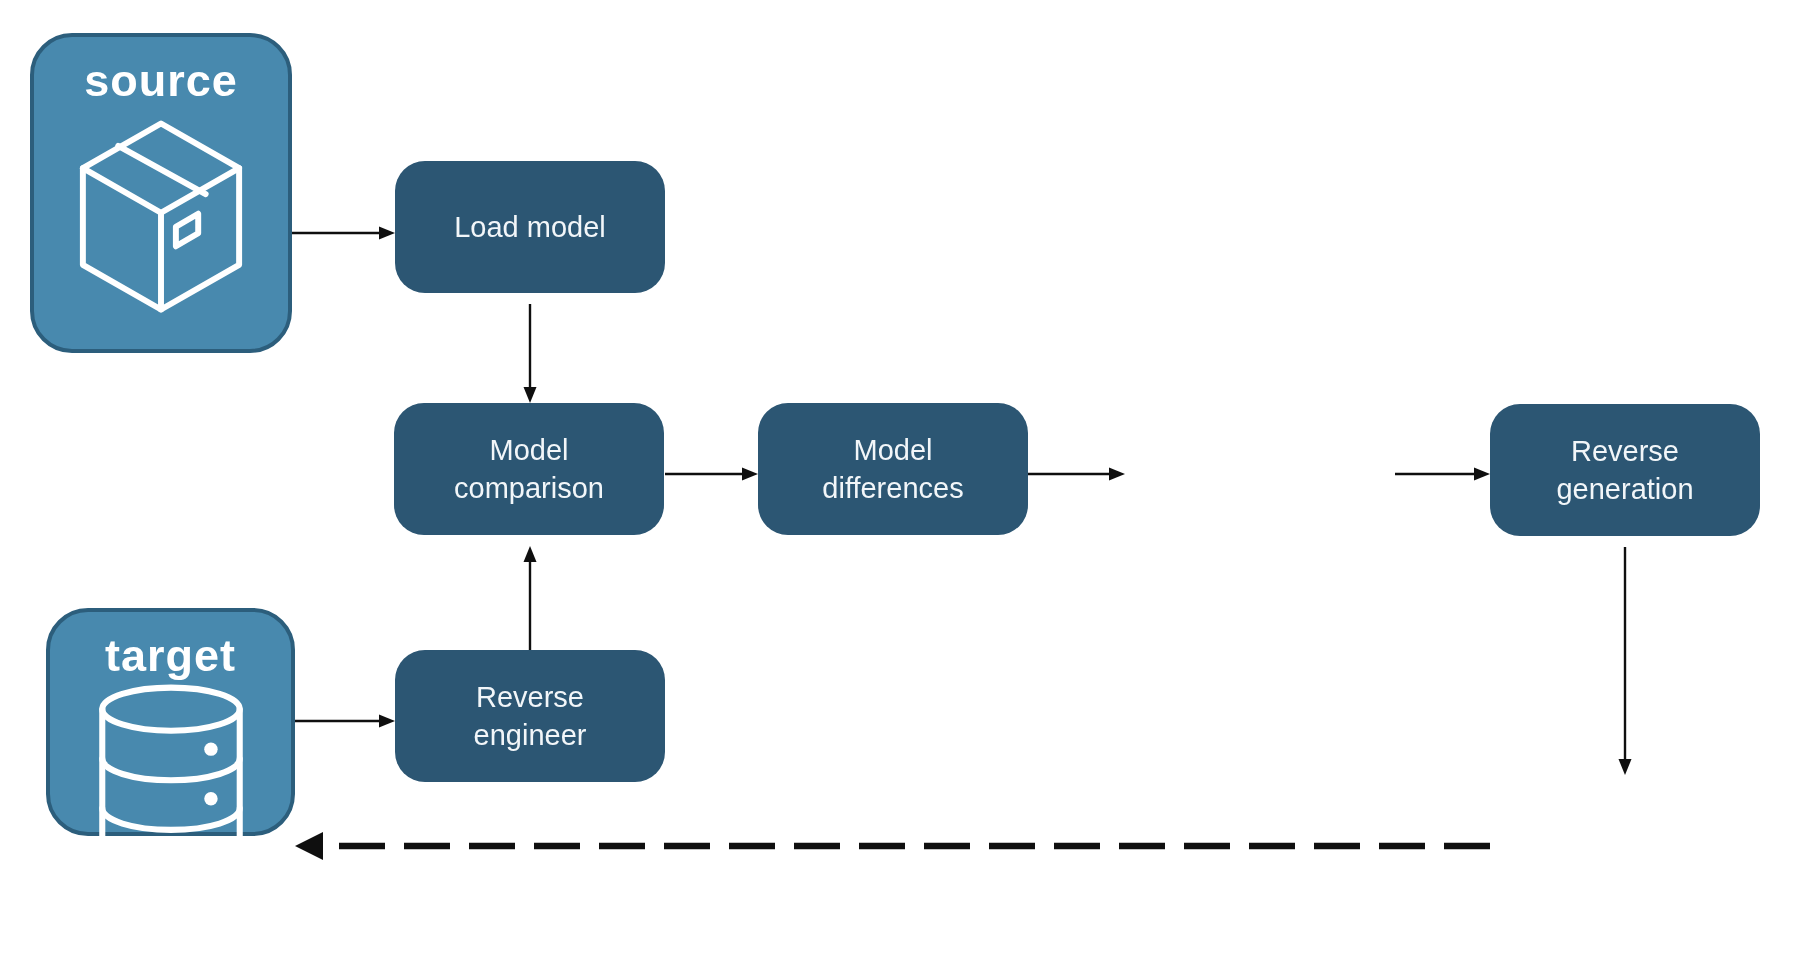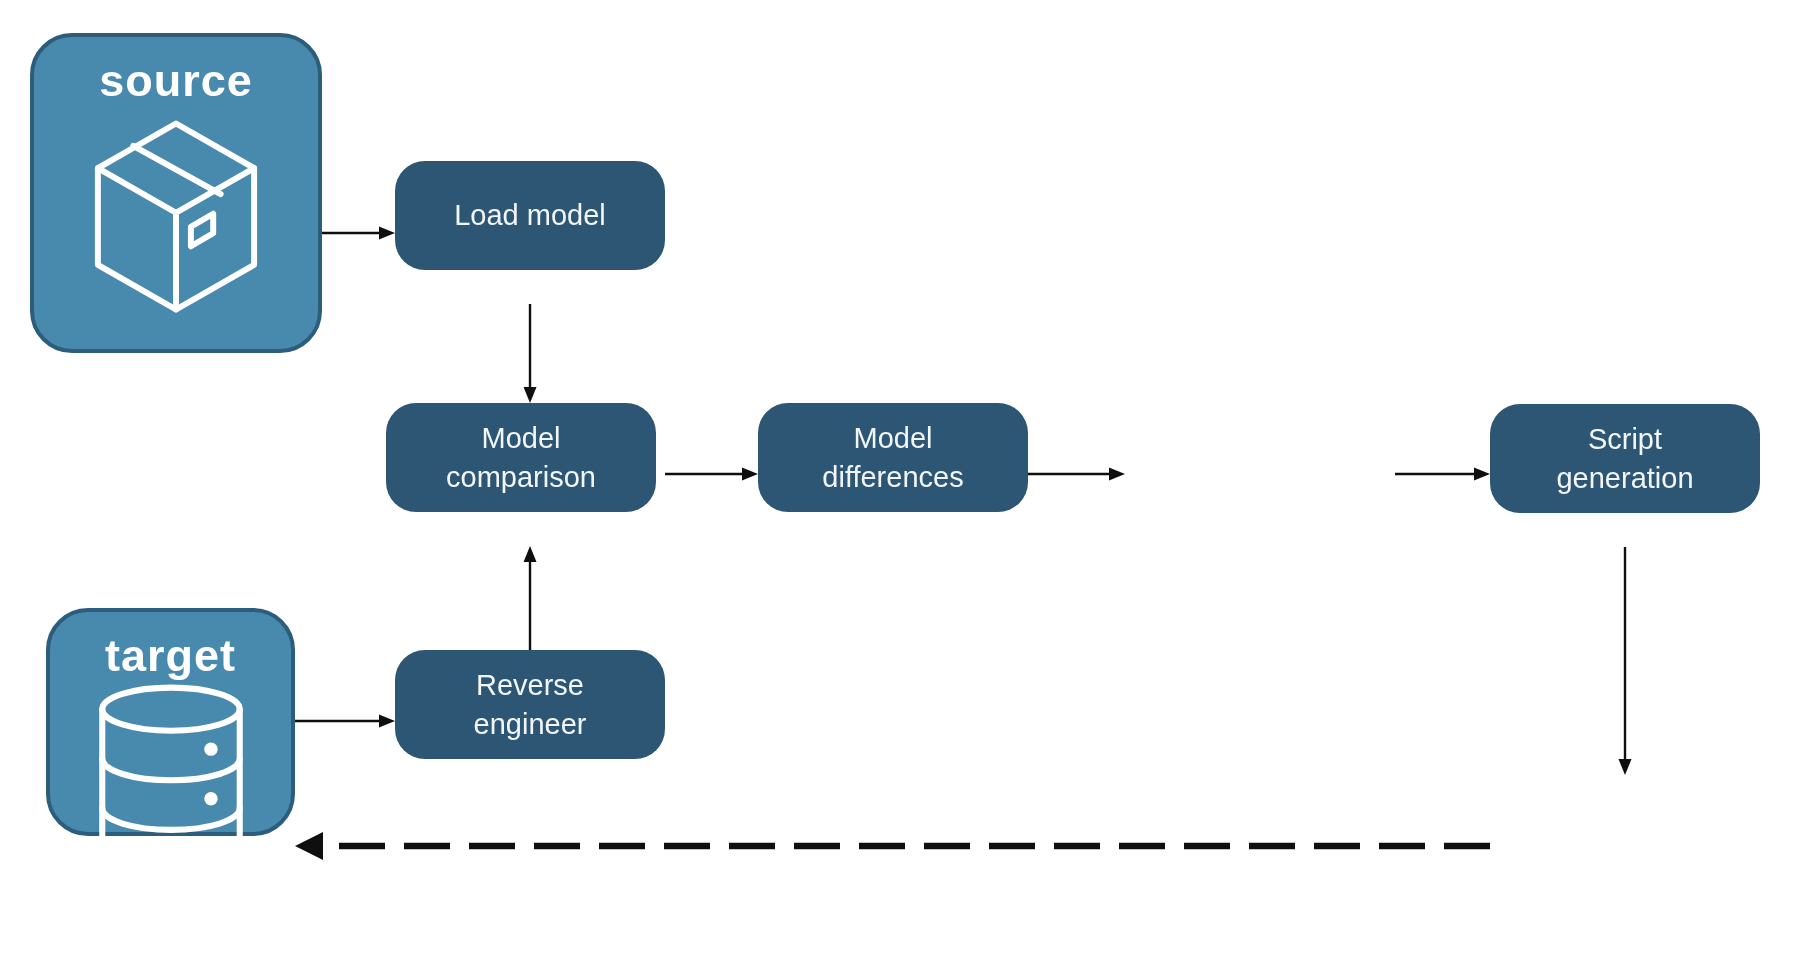--- a/index.html
+++ b/index.html
@@ -32,52 +32,52 @@
   }
   svg.edges line { stroke: var(--arrow); }
   svg.edges polygon { fill: var(--arrow); }
   .edge-line { stroke-width: 2.4px; }
   .edge-line-dashed { stroke-width: 6.5px; stroke-dasharray: 46 19; }
 
   
   .node {
     position: absolute;
     width: 270px;
-    height: 109px;
+    height: 132px;
     border-radius: 30px;
     background: var(--node-fill);
     color: var(--text);
     font-size: 29px;
     line-height: 1.32;
     display: flex;
     align-items: center;
     justify-content: center;
     text-align: center;
     padding: 0 30px;
   }
   #n-load-model        { left: 395px;  top: 161px; }
-  #n-model-comparison  { left: 386px;  top: 403px; }
+  #n-model-comparison  { left: 394px;  top: 403px; }
   #n-model-differences { left: 758px;  top: 403px; justify-content: center; }
   #n-deployment-plan   { left: 1125px; top: 402px; }
   #n-script-generation { left: 1490px; top: 404px; }
   #n-reverse-engineer  { left: 395px;  top: 650px; }
   #n-script-execution  { left: 1490px; top: 775px; }
 
   
   .endpoint {
     position: absolute;
     background: var(--endpoint-fill);
     border: 4px solid var(--endpoint-border);
     border-radius: 42px;
     display: flex;
     flex-direction: column;
     align-items: center;
     padding: 18px 0 24px 0;
   }
-  #ep-source { left: 30px; top: 33px;  width: 292px; height: 320px; }
+  #ep-source { left: 30px; top: 33px;  width: 262px; height: 320px; }
   #ep-target { left: 46px; top: 608px; width: 249px; height: 228px; }
   .ep-label {
     color: var(--endpoint-text);
     font-size: 45px;
     font-weight: 700;
     letter-spacing: 1px;
   }
   .ep-icon-wrap {
     flex: 1;
     display: flex;
@@ -189,19 +189,19 @@
   <div class="node" id="n-load-model">
     <span>Load model</span>
   </div>
   <div class="node" id="n-model-comparison">
     <span>Model comparison</span>
   </div>
   <div class="node" id="n-model-differences">
     <span>Model differences</span>
   </div>
   <div class="node" id="n-script-generation">
-    <span>Script generation</span>
+    <span>Reverse generation</span>
   </div>
   <div class="node" id="n-reverse-engineer">
     <span>Reverse engineer</span>
   </div>
 
 </div>
 
 </body></html>

